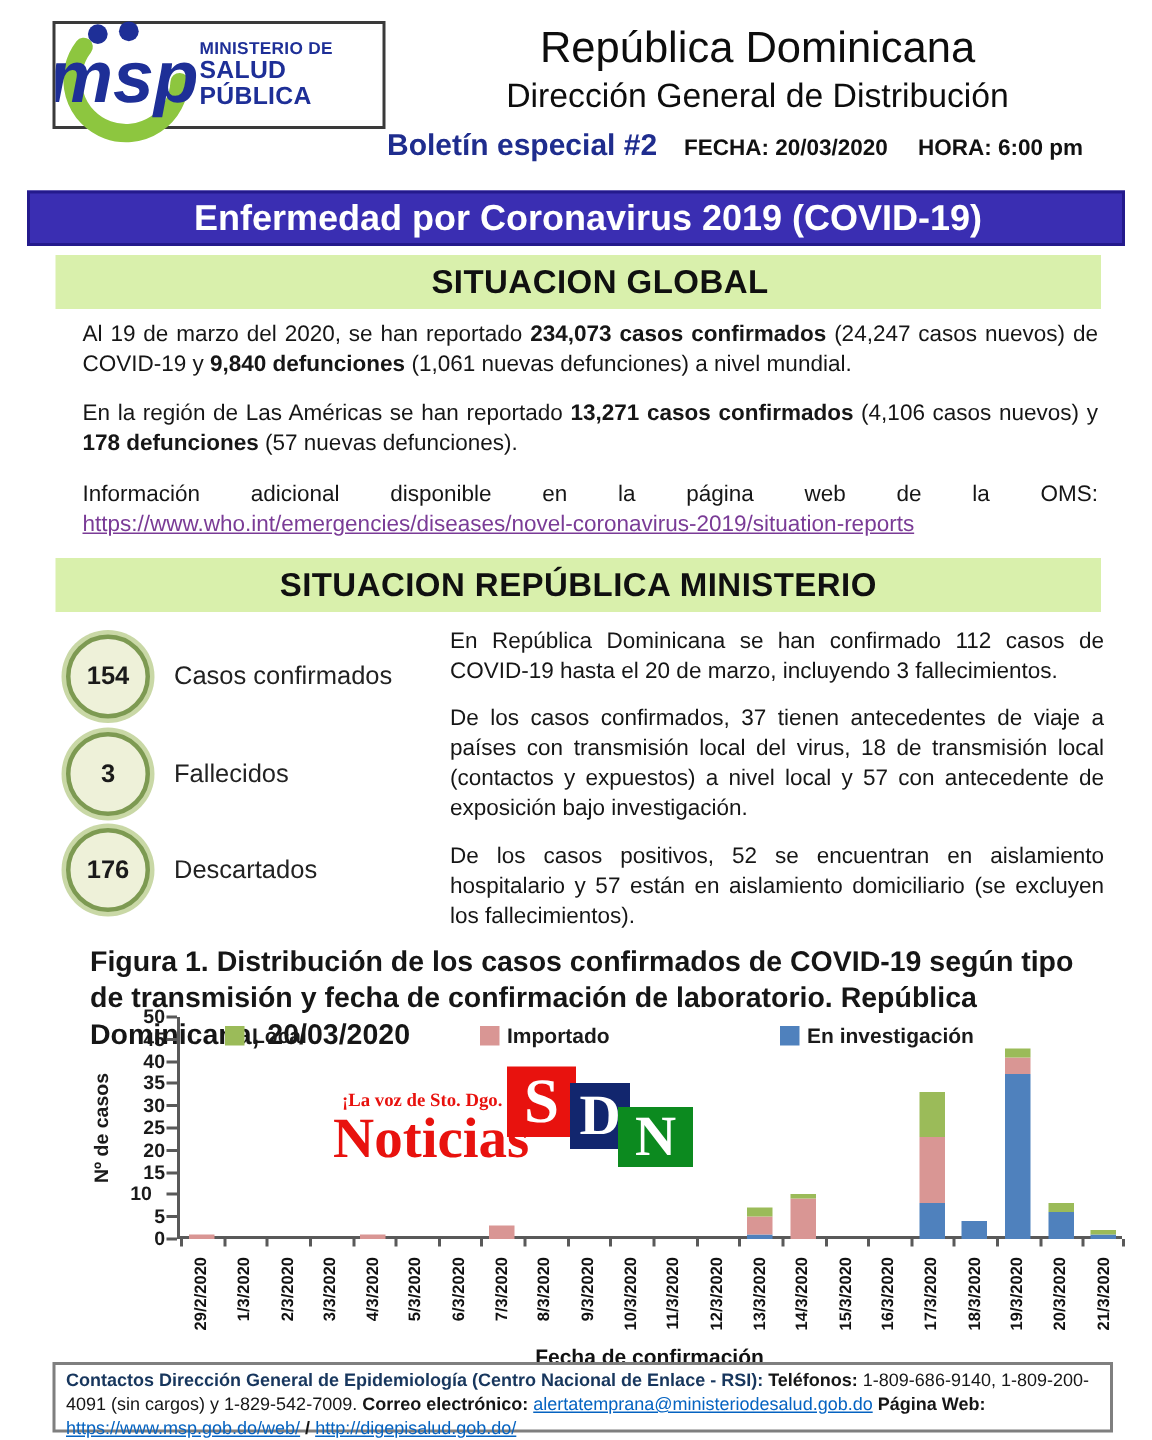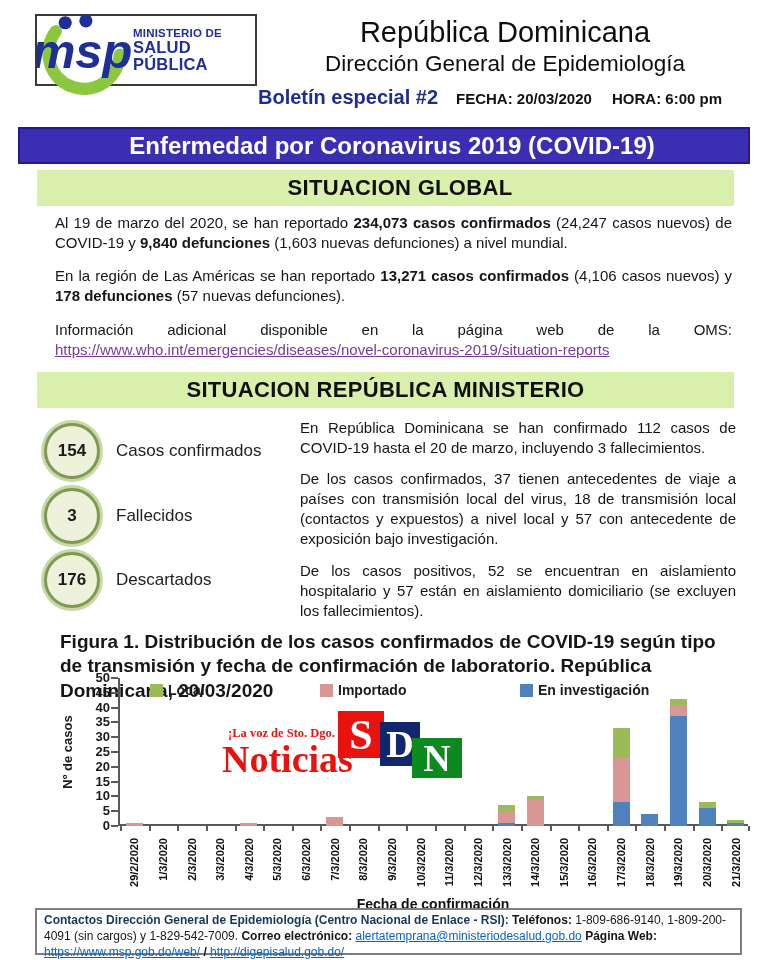--- a/index.html
+++ b/index.html
@@ -103,29 +103,29 @@
         <circle cx="52" cy="19" r="7" fill="#1e2f97"></circle>
         <text x="48" y="69" text-anchor="middle" font-family="Liberation Sans, sans-serif" font-size="52" font-weight="bold" font-style="italic" fill="#1e2f97">msp</text>
       </svg>
     </div>
     <div class="logo-text">
       <div class="l1">MINISTERIO DE</div>
       <div class="l2">SALUD PÚBLICA</div>
     </div>
   </div>
   <div class="title1">República Dominicana</div>
-  <div class="title2">Dirección General de Epidemiología</div>
+  <div class="title2">Dirección General de Distribución</div>
   <div class="bulletin">Boletín especial #2</div>
   <div class="fecha">FECHA: 20/03/2020</div>
   <div class="hora">HORA: 6:00 pm</div>
 
   <div class="banner-purple">Enfermedad por Coronavirus 2019 (COVID-19)</div>
   <div class="banner-green bg1">SITUACION GLOBAL</div>
 
-  <p class="para gp1"><span>Al 19 de marzo del 2020, se han reportado </span><b>234,073 casos confirmados</b><span> (24,247 casos nuevos) de COVID-19 y </span><b>9,840 defunciones</b><span> (1,603 nuevas defunciones) a nivel mundial.</span></p>
+  <p class="para gp1"><span>Al 19 de marzo del 2020, se han reportado </span><b>234,073 casos confirmados</b><span> (24,247 casos nuevos) de COVID-19 y </span><b>9,840 defunciones</b><span> (1,061 nuevas defunciones) a nivel mundial.</span></p>
   <p class="para gp2"><span>En la región de Las Américas se han reportado </span><b>13,271 casos confirmados</b><span> (4,106 casos nuevos) y </span><b>178 defunciones</b><span> (57 nuevas defunciones).</span></p>
   <p class="para gp3"><span>Información adicional disponible en la página web de la OMS: </span><a class="link-purple" href="#">https://www.who.int/emergencies/diseases/novel-coronavirus-2019/situation-reports</a></p>
 
   <div class="banner-green bg2">SITUACION REPÚBLICA MINISTERIO</div>
 
   <div class="stat-row sr1">
     <div class="stat-circle">154</div>
     <div class="stat-label">Casos confirmados</div>
   </div>
   <div class="stat-row sr2">
@@ -159,21 +159,21 @@
           </div>
           <div class="lg-item">
             <span class="sq" style="background: rgb(79, 129, 189);"></span>
             <span>En investigación</span>
           </div>
         </div>
     <div class="ytick" style="top: 140px;">0</div>
         <div class="ymark" style="top: 147px;"></div>
         <div class="ytick" style="top: 125.2px;">5</div>
         <div class="ymark" style="top: 132.2px;"></div>
-        <div class="ytick" style="top: 110.4px;">10</div>
+        <div class="ytick" style="top: 110.4px; text-align: center;">10</div>
         <div class="ymark" style="top: 117.4px;"></div>
         <div class="ytick" style="top: 95.6px;">15</div>
         <div class="ymark" style="top: 102.6px;"></div>
         <div class="ytick" style="top: 80.8px;">20</div>
         <div class="ymark" style="top: 87.8px;"></div>
         <div class="ytick" style="top: 66px;">25</div>
         <div class="ymark" style="top: 73px;"></div>
         <div class="ytick" style="top: 51.2px;">30</div>
         <div class="ymark" style="top: 58.2px;"></div>
         <div class="ytick" style="top: 36.4px;">35</div>

